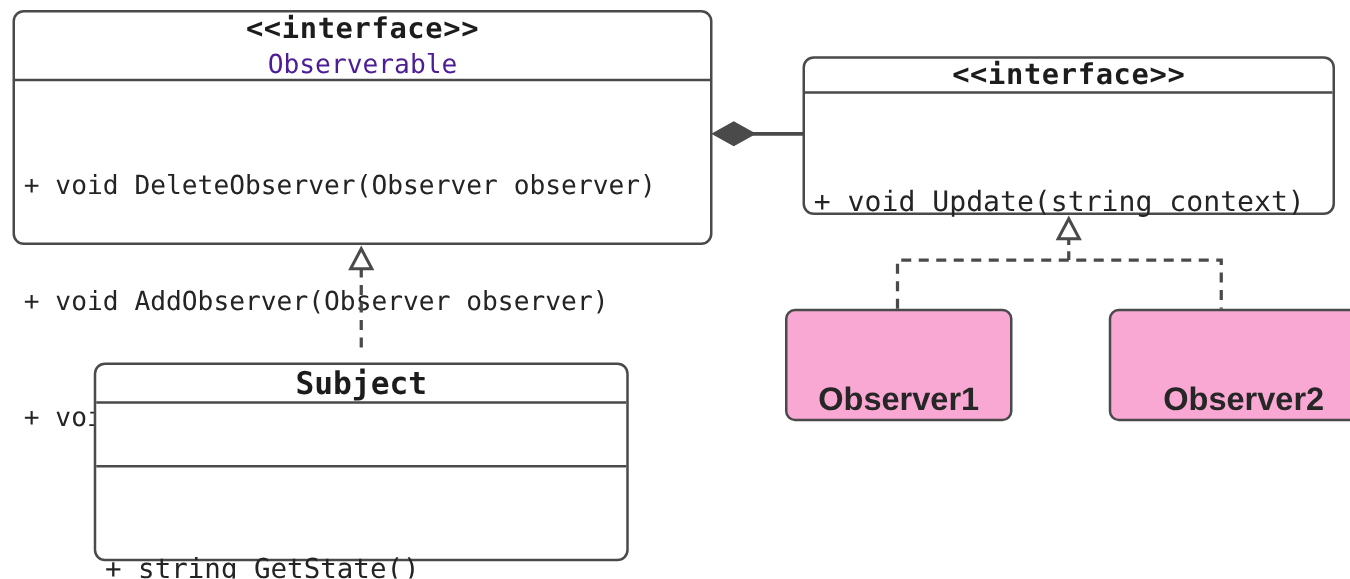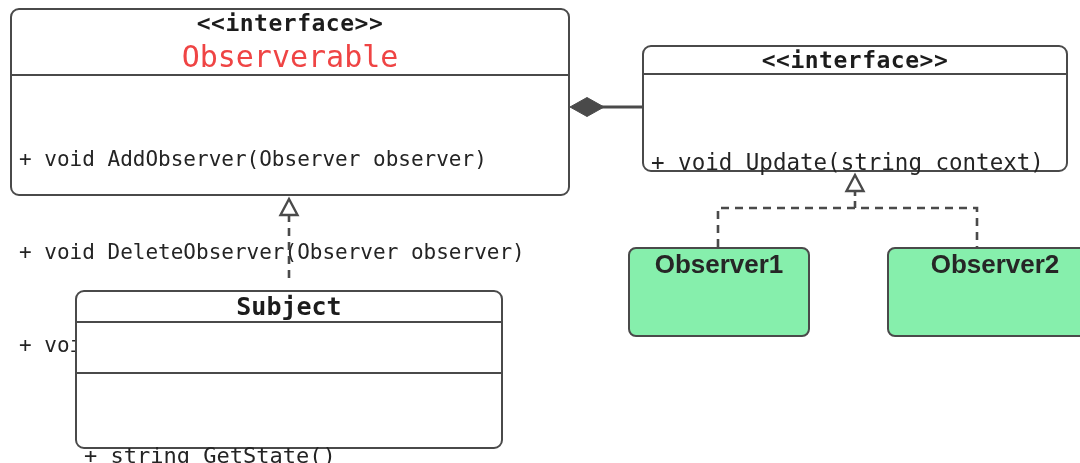--- a/index.html
+++ b/index.html
@@ -32,22 +32,22 @@
     justify-content: center;
     gap: 3px;
   }
   .stereotype {
     font-weight: bold;
     font-size: 23px;
     color: #1c1c1c;
     letter-spacing: 0.5px;
   }
   .iface-name {
-    font-size: 30px;
-    color: #ef4444;
+    font-size: 21px;
+    color: #4c1d95;
   }
   .compartment {
     border-top: 2.5px solid #4a4a4a;
   }
   .methods {
     padding: 6px 4px 4px 7px;
     font-size: 21px;
     line-height: 31px;
     white-space: pre;
     color: #242424;
@@ -64,25 +64,25 @@
     color: #1c1c1c;
   }
   #box-subject .methods {
     font-size: 22px;
     line-height: 30px;
     padding-top: 7px;
   }
   .attributes-empty { flex: 1 1 auto; }
   .concrete-box {
     position: absolute;
-    background: #86efac;
+    background: #f9a8d4;
     border: 2.5px solid #4a4a4a;
     border-radius: 8px;
     display: flex;
-    align-items: flex-start;
+    align-items: flex-end;
     justify-content: center;
   }
   .concrete-label {
     font-family: "Liberation Sans", sans-serif;
     font-weight: bold;
     font-size: 26px;
     color: #262626;
   }
   #connector-layer {
     position: absolute;
@@ -96,22 +96,22 @@
 <body>
 
 <div id="canvas">
 
   <div class="uml-box" id="box-observerable" style="left:10px; top:8px; width:560px; height:188px;">
     <div class="uml-title" style="height:74px;">
       <div class="stereotype">&lt;&lt;interface&gt;&gt;</div>
       <div class="iface-name">Observerable</div>
     </div>
     <div class="compartment methods" style="flex:1;">
+      <div class="method-line">+ void DeleteObserver(Observer observer)</div>
       <div class="method-line">+ void AddObserver(Observer observer)</div>
-      <div class="method-line">+ void DeleteObserver(Observer observer)</div>
       <div class="method-line">+ void NotifyObserver(string context)</div>
     </div>
   </div>
 
   <div class="uml-box" id="box-observer" style="left:642px; top:45px; width:426px; height:127px;">
     <div class="uml-title" style="height:74px;">
       <div class="stereotype">&lt;&lt;interface&gt;&gt;</div>
     </div>
     <div class="compartment methods" style="flex:1;">
       <div class="method-line">+ void Update(string context)</div>

